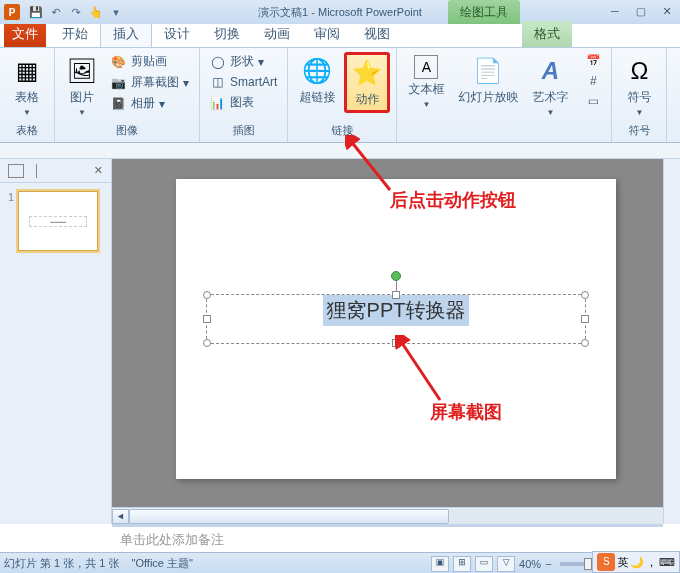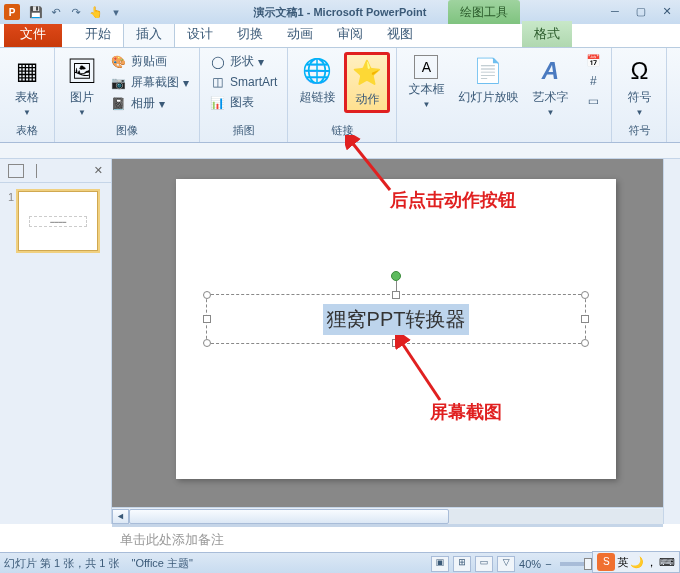--- a/index.html
+++ b/index.html
@@ -3,29 +3,29 @@
 <meta charset="utf-8">
 <style>
 * { margin: 0; padding: 0; box-sizing: border-box; font-family: "Microsoft YaHei", SimSun, sans-serif; }
 body { background: #fff; width: 680px; height: 573px; overflow: hidden; position: relative; }
 
 
 .titlebar { height: 24px; background: linear-gradient(#dce8f5, #c7dbf0); display: flex; align-items: center; font-size: 11px; position: relative; }
 .app-icon { width: 16px; height: 16px; margin: 0 4px; background: #d95b0e; border-radius: 2px; display: flex; align-items: center; justify-content: center; color: #fff; font-weight: bold; font-size: 10px; }
 .qat { display: flex; gap: 4px; margin-left: 4px; }
 .qat-btn { width: 16px; height: 16px; display: flex; align-items: center; justify-content: center; font-size: 11px; color: #4a6a8a; cursor: pointer; }
-.title-text { position: absolute; left: 50%; transform: translateX(-50%); color: #3b5a78; font-weight: bold; }
+.title-text { position: absolute; left: 50%; transform: translateX(-50%); color: #3b5a78; }
 .context-tab { position: absolute; right: 160px; top: 0; height: 24px; background: linear-gradient(#9fd39f, #7fc37f); padding: 0 12px; display: flex; align-items: center; color: #2a5a2a; font-size: 12px; border-radius: 3px 3px 0 0; }
 .win-controls { position: absolute; right: 4px; display: flex; gap: 8px; }
 .win-btn { width: 18px; height: 14px; font-size: 11px; color: #3b5a78; cursor: pointer; text-align: center; }
 
 
 .ribbon-tabs { height: 24px; background: #fff; display: flex; align-items: flex-end; border-bottom: 1px solid #b8cce0; padding-left: 4px; }
 .tab { padding: 4px 12px; font-size: 13px; color: #3b5a78; cursor: pointer; }
-.tab.file { background: linear-gradient(#e04a1a, #c83a0a); color: #fff; border-radius: 3px 3px 0 0; margin-right: 11px; padding: 4px 16px; }
+.tab.file { background: linear-gradient(#e04a1a, #c83a0a); color: #fff; border-radius: 3px 3px 0 0; margin-right: 4px; padding: 4px 8px; }
 .tab.active { background: #f5f9fd; border: 1px solid #b8cce0; border-bottom: none; border-radius: 3px 3px 0 0; }
 .tab.format { background: linear-gradient(#c8e8c8, #b0d8b0); color: #2a5a2a; position: absolute; right: 108px; }
 
 
 .ribbon { height: 95px; background: linear-gradient(#f5f9fd, #e5eef8); display: flex; border-bottom: 1px solid #a8bcd8; }
 .group { display: flex; flex-direction: column; border-right: 1px solid #c5d5e8; padding: 4px 6px 2px; }
 .group-content { flex: 1; display: flex; align-items: flex-start; gap: 4px; }
 .group-label { text-align: center; font-size: 11px; color: #3b5a78; padding: 2px 0; }
 .big-btn { display: flex; flex-direction: column; align-items: center; gap: 2px; padding: 2px 4px; cursor: pointer; border: 1px solid transparent; border-radius: 3px; }
 .big-btn.highlighted { border: 3px solid #e02020; border-radius: 3px; background: linear-gradient(#fff0c0, #ffe090); }
@@ -47,21 +47,21 @@
 .thumb-container { padding: 8px; display: flex; gap: 4px; }
 .thumb-num { font-size: 11px; color: #888; }
 .thumb { width: 80px; height: 60px; background: #fff; border: 1px solid #d0a850; box-shadow: 0 0 0 2px #f0d080; position: relative; }
 .thumb-text { position: absolute; top: 24px; left: 10px; right: 10px; font-size: 4px; color: #999; text-align: center; border: 1px dashed #ccc; padding: 2px; }
 
 .slide-area { flex: 1; background: #888; overflow: auto; position: relative; display: flex; flex-direction: column; }
 .slide-scroll { flex: 1; overflow: auto; padding: 20px; position: relative; }
 .slide { width: 440px; height: 300px; background: #fff; margin: 0 auto; position: relative; box-shadow: 2px 2px 6px rgba(0,0,0,0.3); }
 
 
-.textbox { position: absolute; top: 115px; left: 30px; right: 30px; height: 50px; border: 1px dashed #888; display: flex; align-items: center; justify-content: center; }
+.textbox { position: absolute; top: 115px; left: 30px; right: 30px; height: 50px; border: 1px dashed #888; display: flex; align-items: flex-start; justify-content: center; }
 .textbox-text { font-size: 20px; color: #333; background: #bdd4ec; padding: 2px 4px; }
 .handle { position: absolute; width: 8px; height: 8px; background: #fff; border: 1px solid #888; border-radius: 50%; }
 .handle.sq { border-radius: 0; }
 .h-tl { top: -4px; left: -4px; }
 .h-tr { top: -4px; right: -4px; }
 .h-bl { bottom: -4px; left: -4px; }
 .h-br { bottom: -4px; right: -4px; }
 .h-t { top: -4px; left: 50%; margin-left: -4px; }
 .h-b { bottom: -4px; left: 50%; margin-left: -4px; }
 .h-l { top: 50%; left: -4px; margin-top: -4px; }

